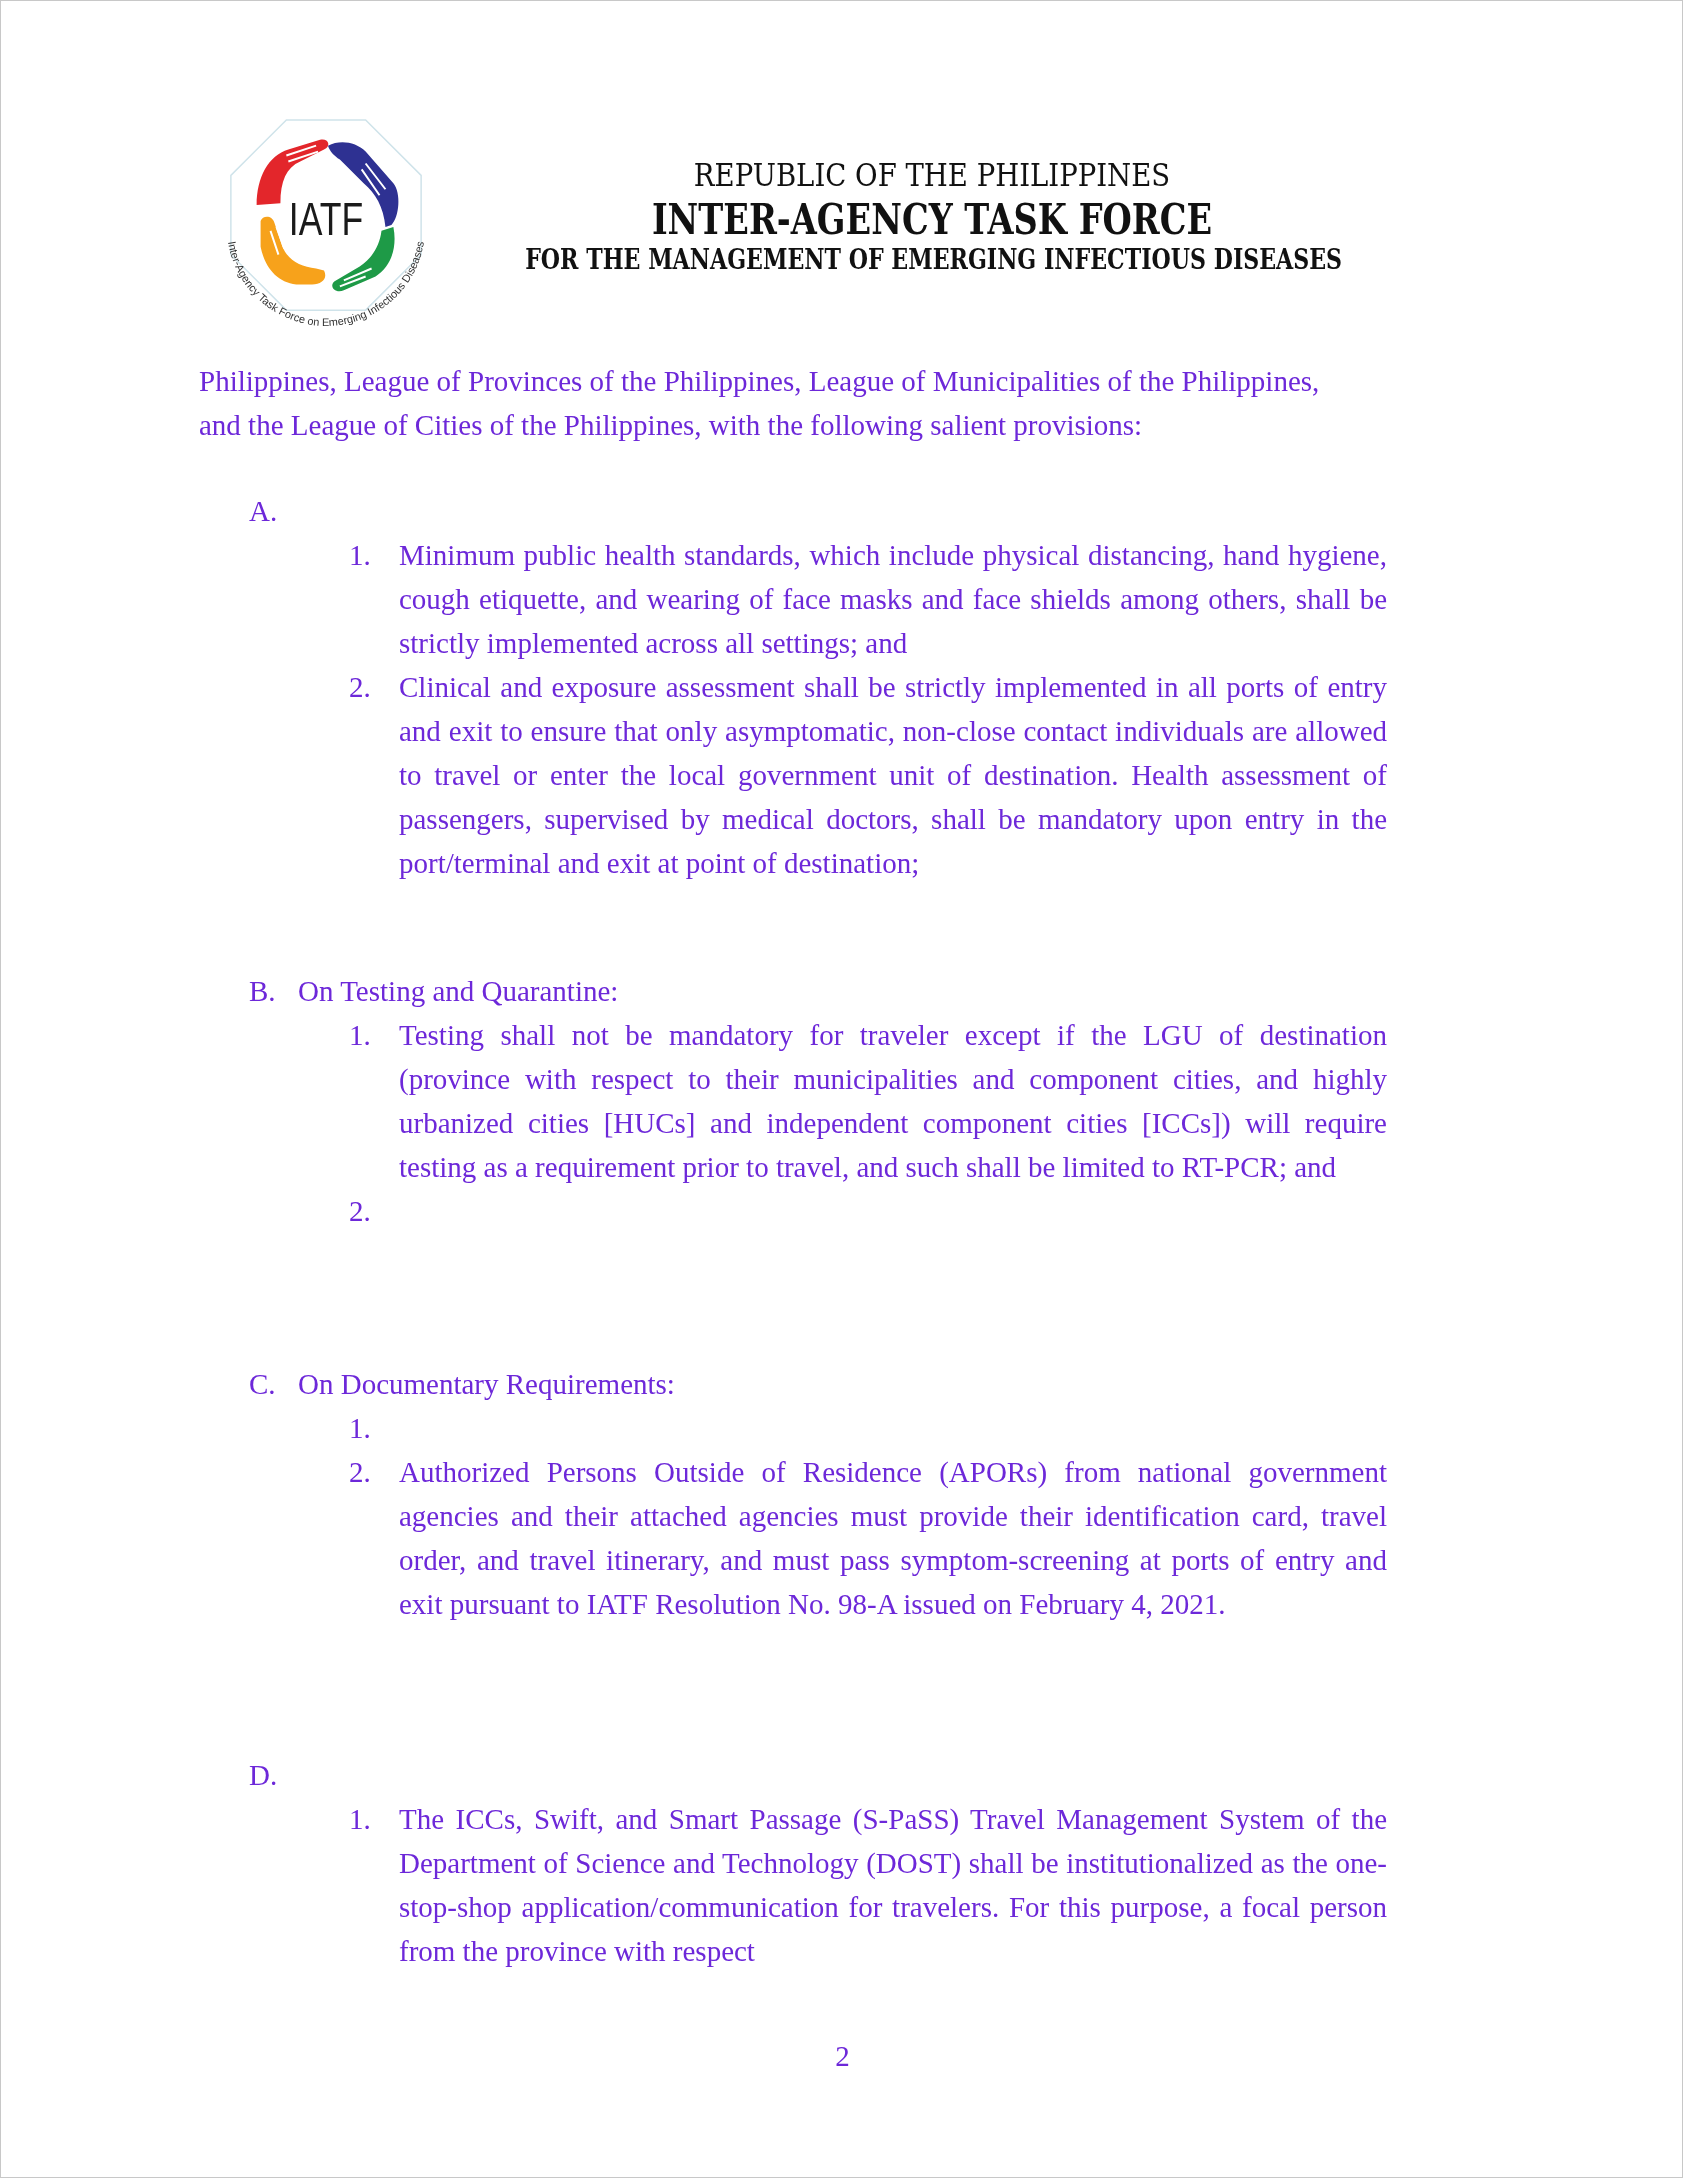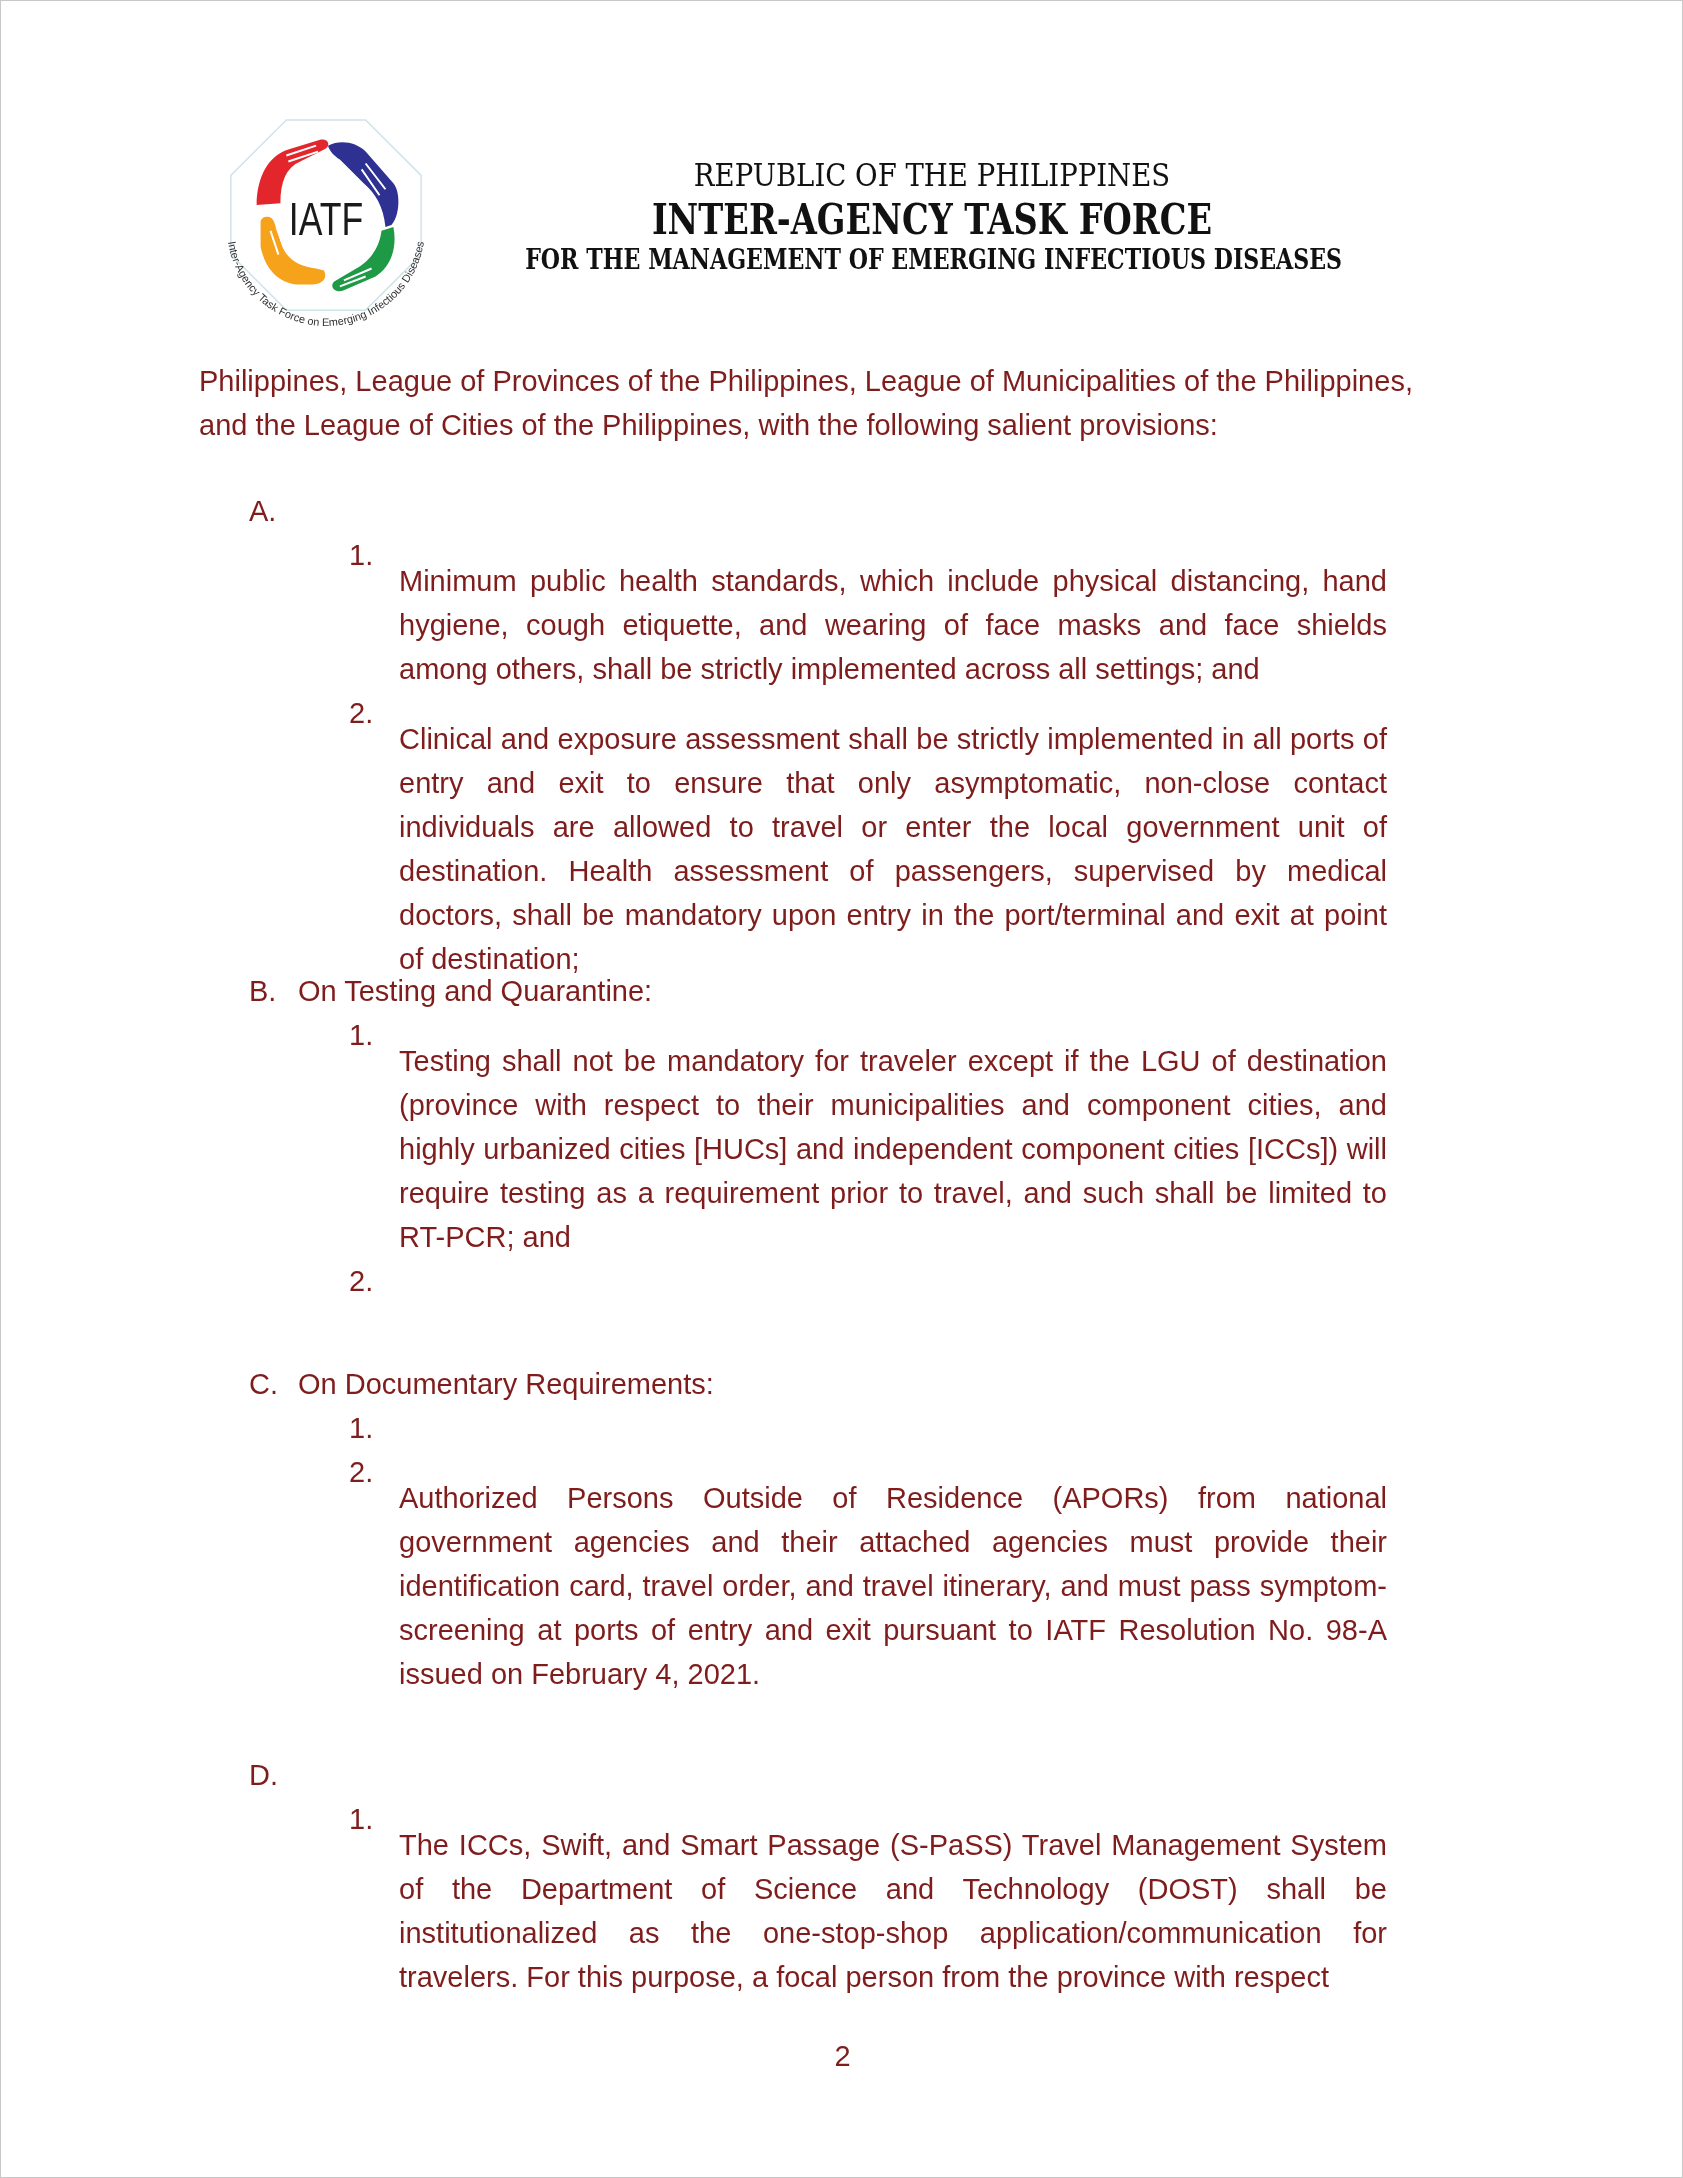--- a/index.html
+++ b/index.html
@@ -8,30 +8,30 @@
     position: absolute; left: 0; top: 0; width: 1681px; height: 2176px;
     border: 1px solid #c8c8c8; background: #fff;
   }
   .logo { position: absolute; left: 216px; top: 107px; width: 218px; height: 218px; }
   .hdr { position: absolute; left: 416px; width: 1030px; text-align: center;
          font-family: "DejaVu Serif", "Liberation Serif", serif; color: #111; white-space: nowrap; }
   .hdr1 { top: 155px; font-size: 32px; letter-spacing: 0px; transform: scaleX(0.86); }
   .hdr2 { top: 194px; font-size: 42px; font-weight: bold; transform: scaleX(0.80); }
   .hdr3 { top: 242px; font-size: 28px; font-weight: bold; transform: scaleX(0.79); }
 
-  .body-text { font-family: Liberation Sans, sans-serif; font-size: 29px; color: #7f1d1d; }
+  .body-text { font-family: Liberation Serif, serif; font-size: 29px; color: #6d28d9; }
   .intro { position: absolute; left: 198px; top: 358px; width: 1287px; line-height: 44px; }
   .intro p { margin: 0; }
   .section { position: absolute; left: 248px; width: 1139px; }
   .sec-head { display: flex; line-height: 44px; }
   .sec-letter { width: 49px; }
   .items { margin: 0; padding: 0; list-style: none; }
   .item { display: flex; }
   .item-num { width: 50px; margin-left: 100px; flex: none; line-height: 44px; }
-  .item-text { width: 988px; text-align: justify; line-height: 44px; margin-top: 26px; }
+  .item-text { width: 988px; text-align: justify; line-height: 44px; }
   .pagenum { position: absolute; left: 0; width: 1683px; top: 2039px; text-align: center; }
 </style>
 </head>
 <body>
 
 <div class="page">
 
   <svg class="logo" viewBox="0 0 220 220" xmlns="http://www.w3.org/2000/svg">
     <polygon points="70,12 150,12 206,68 206,148 150,204 70,204 14,148 14,68" fill="#ffffff" stroke="#cfe3ea" stroke-width="1.5"></polygon>
 

